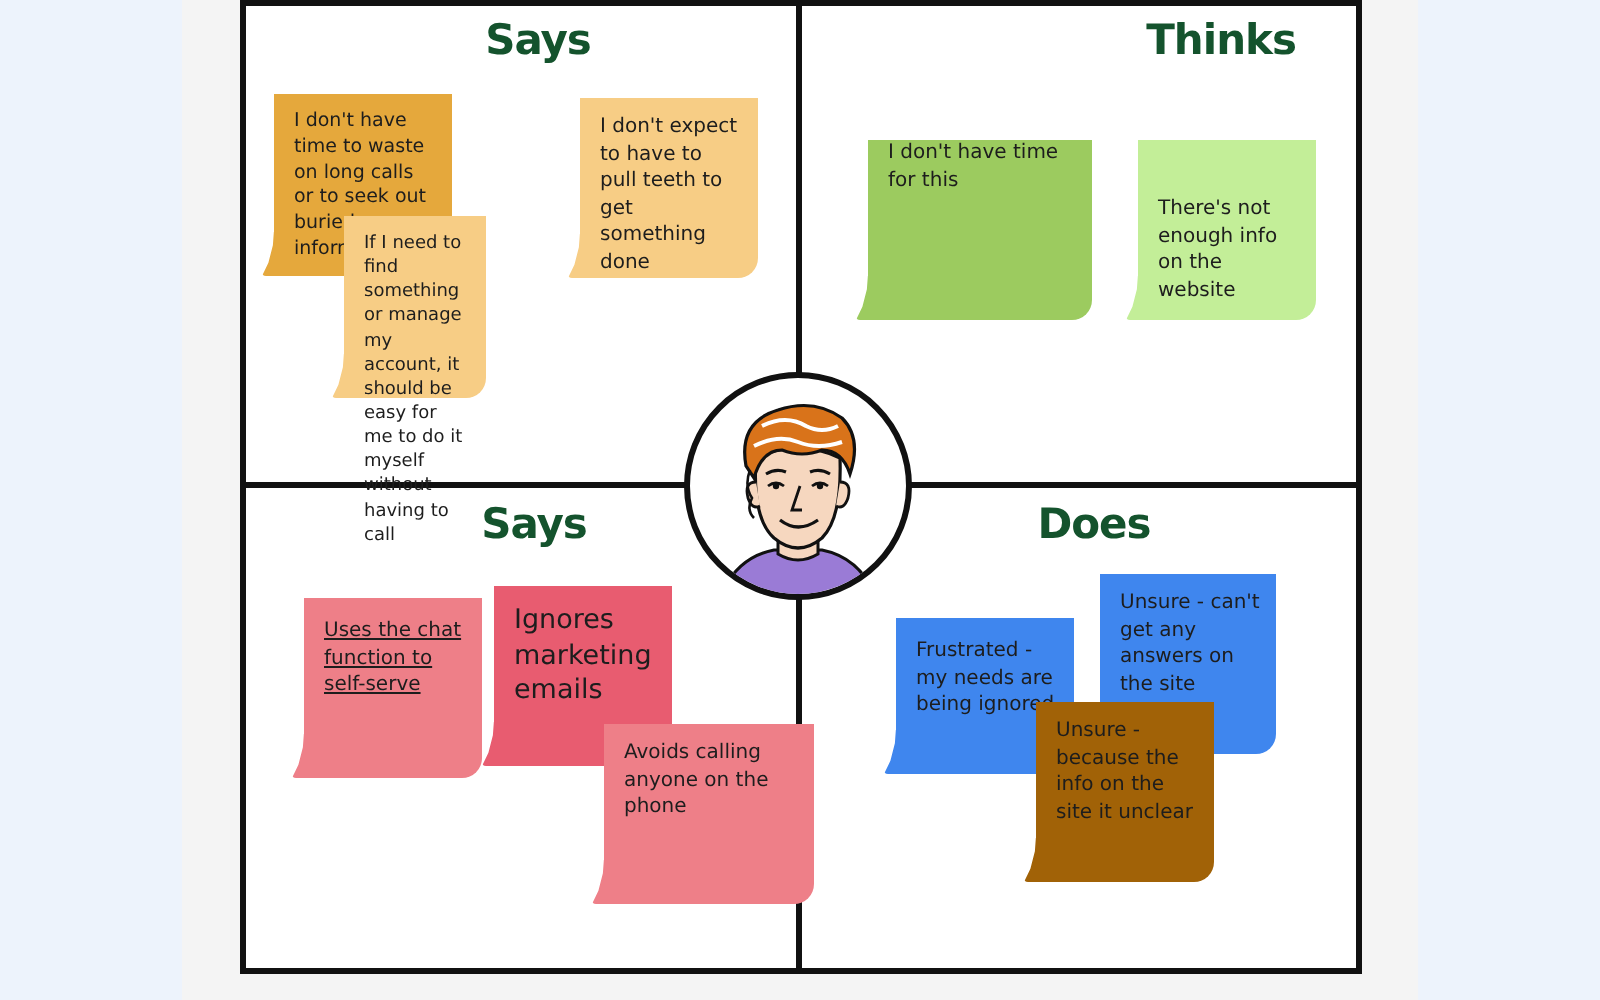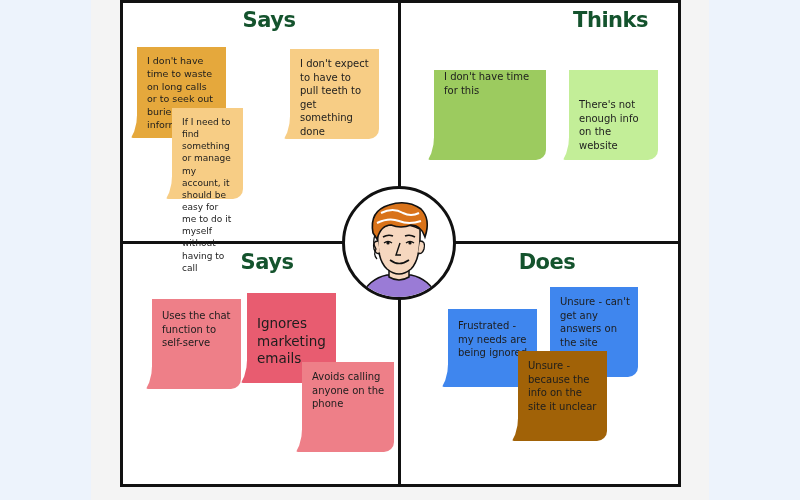--- a/index.html
+++ b/index.html
@@ -49,21 +49,21 @@
   .note::before {
     
     content: "";
     position: absolute;
     left: -6px; bottom: 0;
     width: 16px; height: 22px;
     background: inherit;
     border-bottom-left-radius: 2px;
     clip-path: polygon(37% 0, 100% 0, 100% 100%, 0 100%, 20% 70%, 34% 30%);
   }
-  .note.big { font-size: 13.5px; line-height: 1.3; padding-top: 22px; }
+  .note.big { font-size: 13.5px; line-height: 1.3; padding-top: 9px; }
   .note.med { font-size: 10px; }
   .avatar {
     position: absolute; left: 342px; top: 186px; width: 114px; height: 114px;
     border-radius: 50%;
     border: 3px solid #111;
     box-sizing: border-box;
     background: #fff;
     overflow: hidden;
   }
 </style>
@@ -81,23 +81,23 @@
 <div class="qtitle" style="left:167px; top:250px;">Says</div>
 <div class="qtitle" style="left:447px; top:250px;">Does</div>
 
 <div class="note" style="left:137px; top:47px; width:89px; height:91px; background:#E5A83C;">I don't have time to waste on long calls or to seek out buried information</div>
 <div class="note" style="left:172px; top:108px; width:71px; height:91px; background:#F7CD85; font-size:9px;">If I need to find something or manage my account, it should be easy for me to do it myself without having to call</div>
 <div class="note med" style="left:290px; top:49px; width:89px; height:90px; background:#F7CD85;">I don't expect to have to pull teeth to get something done</div>
 
 <div class="note med" style="left:434px; top:70px; width:112px; height:90px; background:#9CCB5F; padding-top:0;">I don't have time for this</div>
 <div class="note med" style="left:569px; top:70px; width:89px; height:90px; background:#C3EE98; padding-top:28px;">There's not enough info on the website</div>
 
-<div class="note med" style="left:152px; top:299px; width:89px; height:90px; background:#EE7F88; padding-top:10px;">Uses the chat function to self-serve</div>
+<div class="note med" style="left:152px; top:299px; width:89px; height:90px; background:#EE7F88; padding-top:10px;text-decoration:underline;">Uses the chat function to self-serve</div>
 <div class="note big" style="left:247px; top:293px; width:89px; height:90px; background:#E85C70;">Ignores marketing emails</div>
-<div class="note med" style="left:302px; top:362px; width:92px; height:90px; background:#EE7F88;">Avoids calling anyone on the phone</div>
+<div class="note med" style="left:302px; top:362px; width:105px; height:90px; background:#EE7F88;">Avoids calling anyone on the phone</div>
 
 <div class="note med" style="left:448px; top:309px; width:89px; height:78px; background:#3F86EE; padding-top:10px;">Frustrated - my needs are being ignored</div>
 <div class="note med" style="left:550px; top:287px; width:88px; height:90px; background:#3F86EE;">Unsure - can't get any answers on the site</div>
 <div class="note med" style="left:518px; top:351px; width:89px; height:90px; background:#a16207;">Unsure - because the info on the site it unclear</div>
 
 <div class="avatar">
   <svg width="108" height="108" viewBox="0 0 108 108">
 
     <path d="M14 112 Q22 90 42 86 L66 86 Q86 90 94 112 Z" fill="#9A7BD6" stroke="#111" stroke-width="1.5"></path>
 

